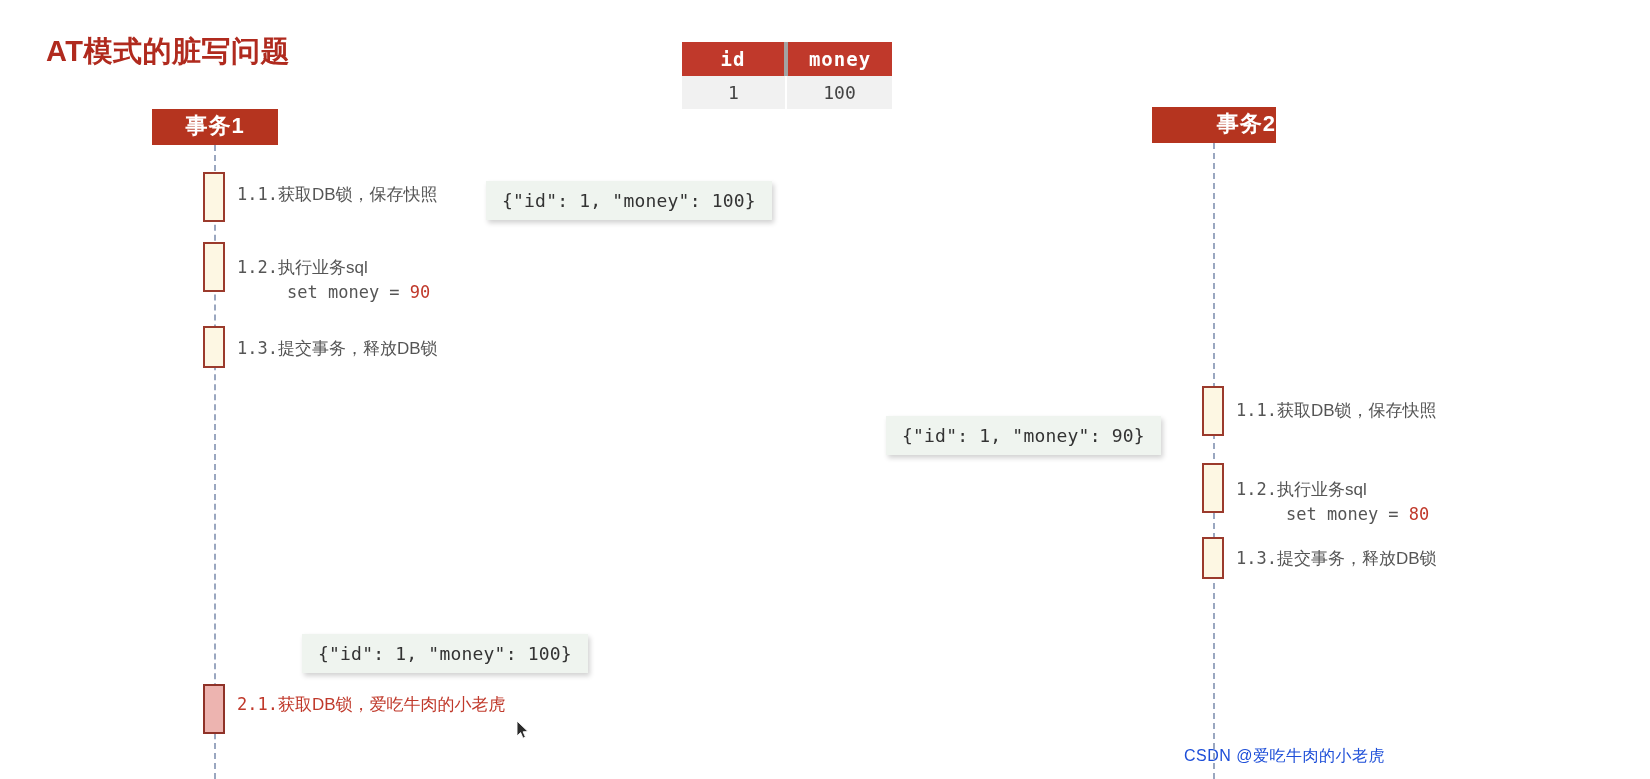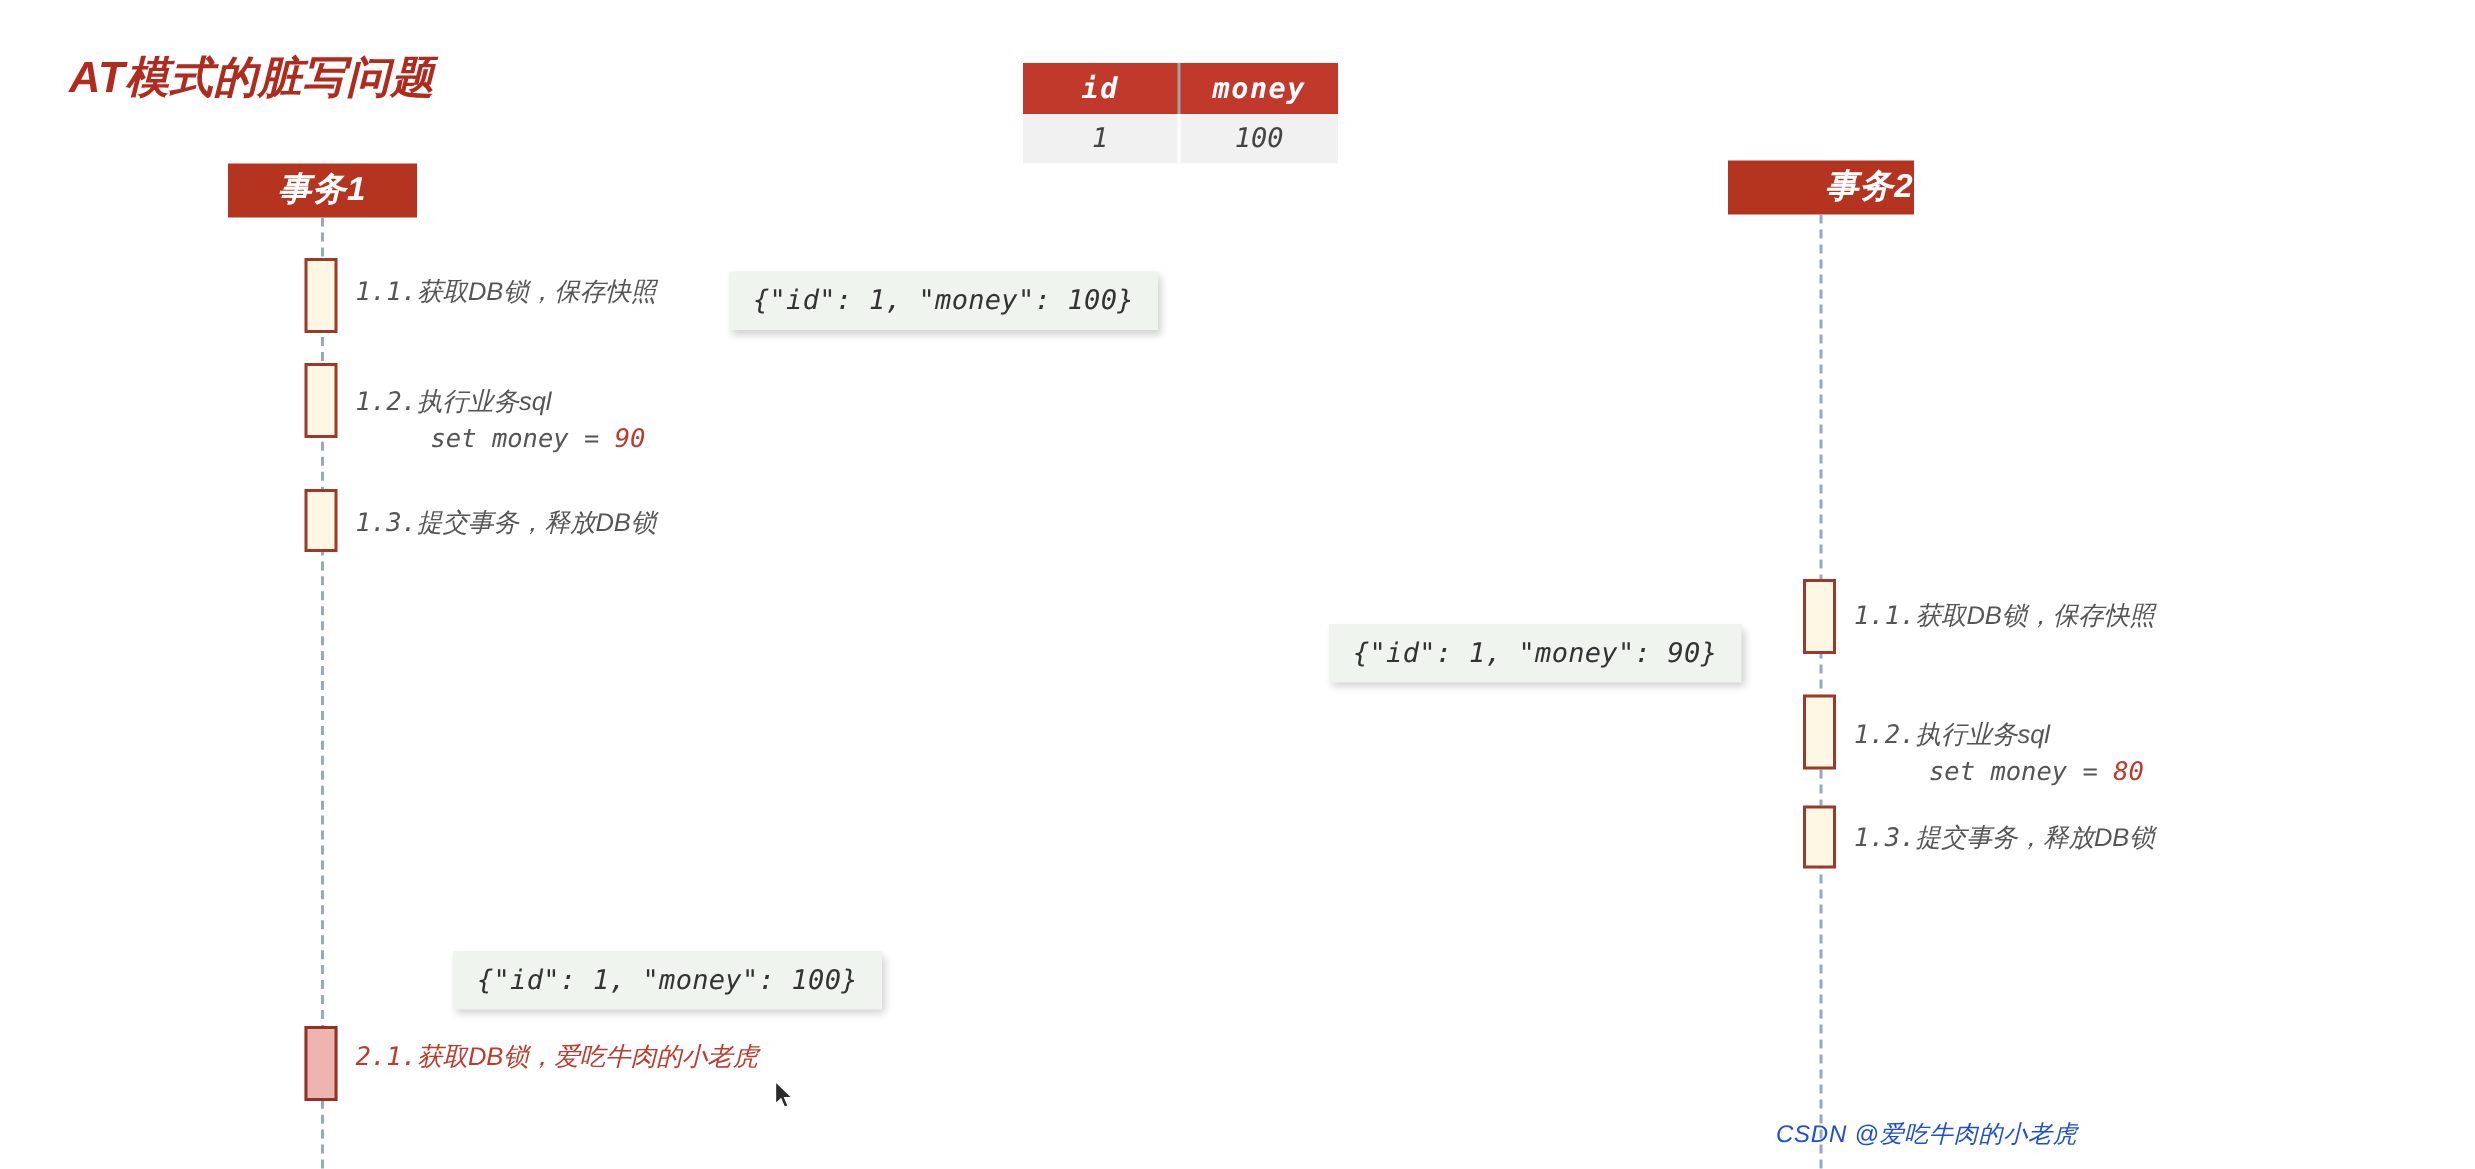--- a/index.html
+++ b/index.html
@@ -9,21 +9,21 @@
   }
   body {
     width: 1650px; height: 779px;
     position: relative;
     overflow: hidden;
     font-family: "Liberation Sans", "DejaVu Sans", sans-serif;
   }
   #canvas {
     position: absolute;
     left: 0; top: 0;
-    width: 1390px; height: 779px; font-style: italic;
+    width: 1390px; height: 779px;
   }
 
   
   .page-title {
     position: absolute;
     left: 46px; top: 32px;
     font-size: 29px;
     font-weight: bold;
     color: #b02a1e;
     letter-spacing: 0.5px;
@@ -38,21 +38,21 @@
     font-family: "DejaVu Sans Mono", "Liberation Mono", monospace;
   }
   .db-table th {
     background: #c0392b;
     color: #ffffff;
     font-size: 19px;
     font-weight: bold;
     padding: 6px 0;
     width: 104px;
     text-align: center;
-    border-right: 2px solid #a3a3a3;
+    border-right: 4px solid #a3a3a3;
     letter-spacing: 1px;
   }
   .db-table th:last-child { border-right: none; width: 106px; }
   .db-table td {
     background: #f1f1f1;
     color: #444444;
     font-size: 18px;
     padding: 6px 0;
     text-align: center;
     border-right: 2px solid #ffffff;

